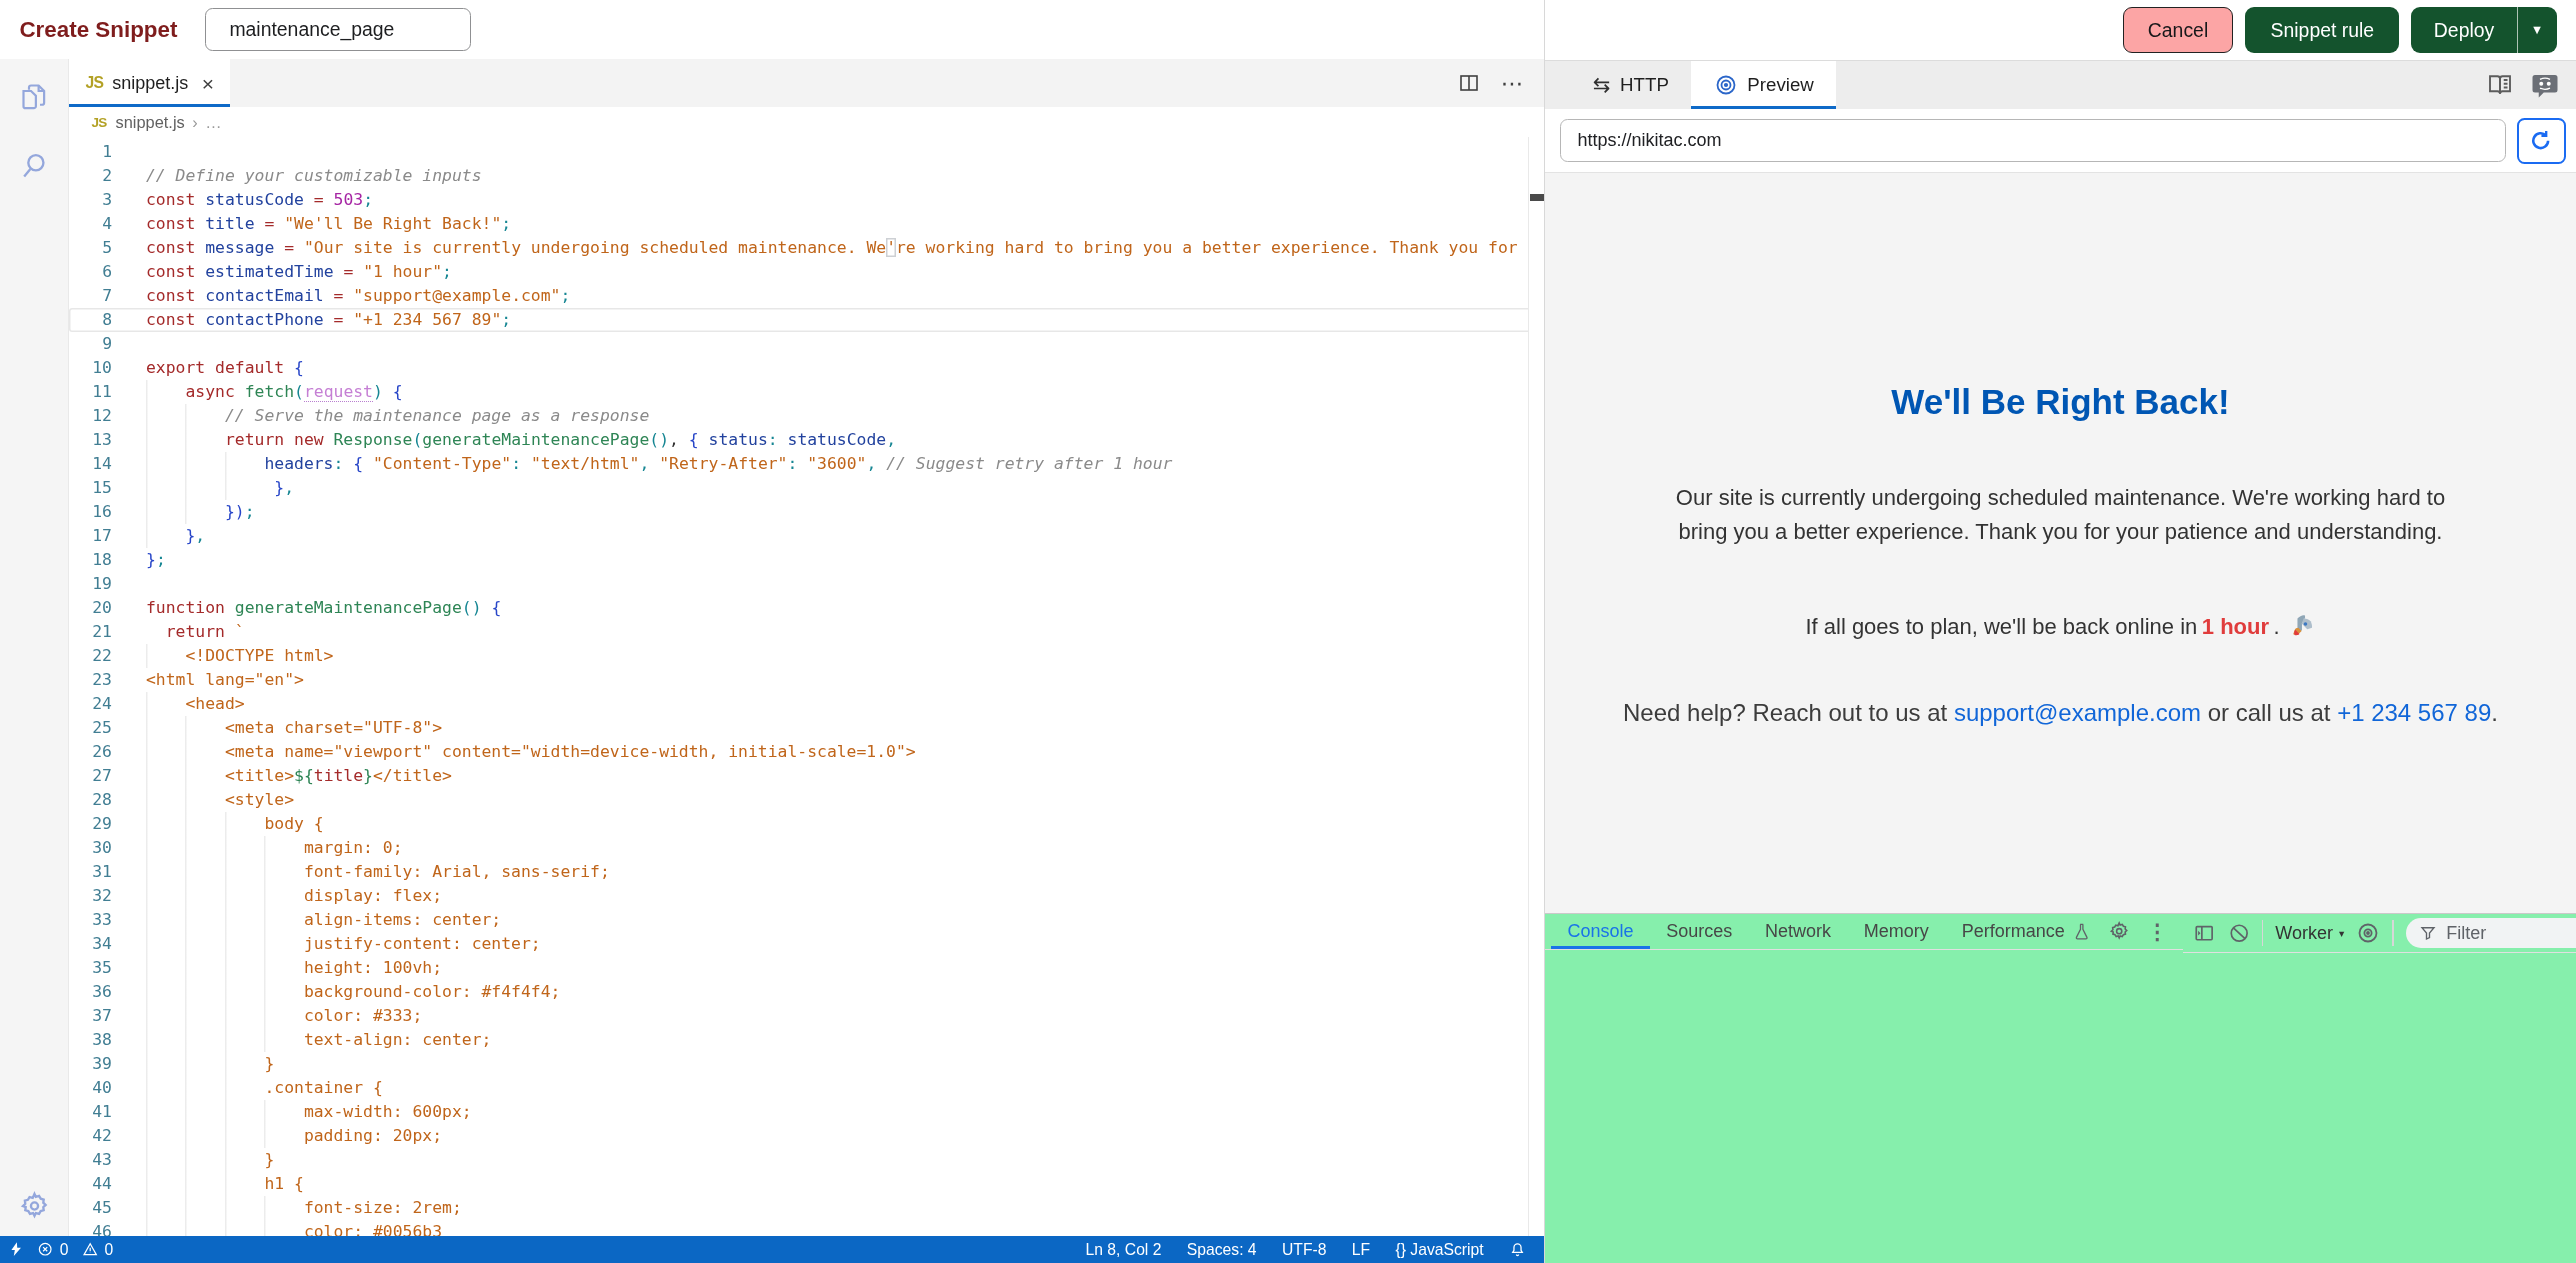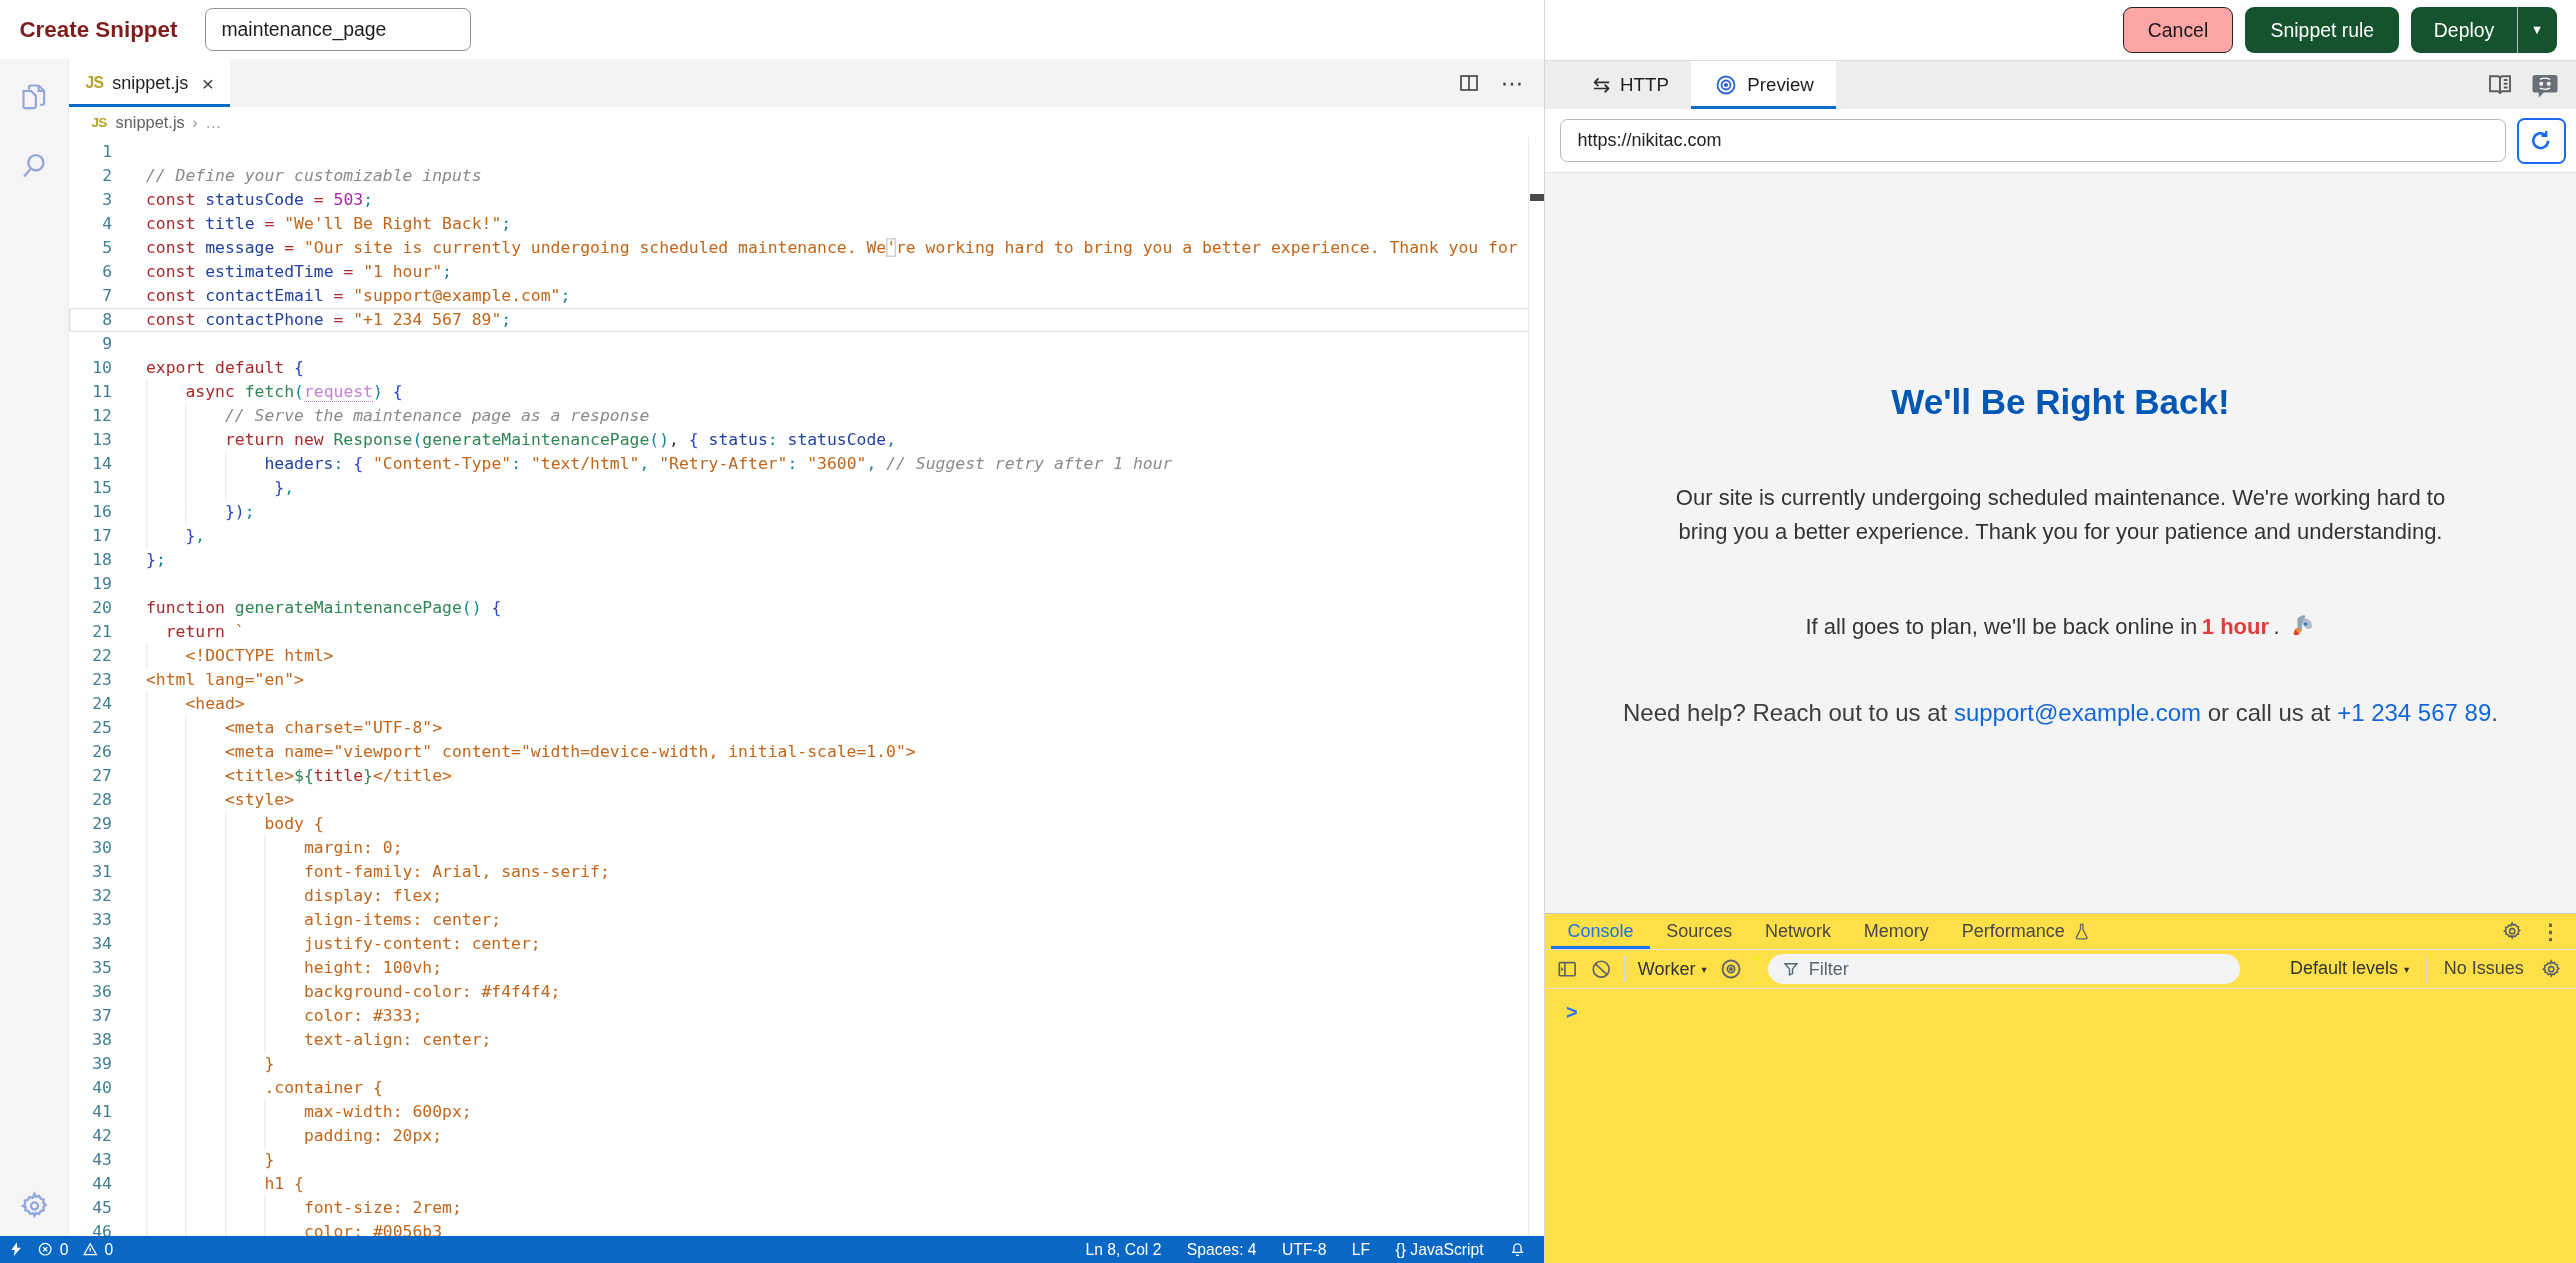--- a/index.html
+++ b/index.html
@@ -4,21 +4,21 @@
 <style>
   * { box-sizing: border-box; margin: 0; padding: 0; }
   html,body { width: 2576px; height: 1263px; }
   body { font-family: "Liberation Sans", sans-serif; background:#fff; overflow:hidden; }
   .app { width:2576px; height:1263px; display:flex; position:relative; }
 
   
   .left-pane { width:1544px; height:1263px; display:flex; flex-direction:column; background:#fff; }
   .lp-header { height:60px; display:flex; align-items:center; padding-left:19.4px; background:#fff; }
   .lp-title { font-size:22.4px; font-weight:bold; color:#7f1d1d; }
-  .name-input { margin-left:28px; width:266px; height:43px; border:1.5px solid #8f9092; border-radius:7.5px; font-size:19.4px; color:#1d1e20; padding:0 15px; font-family:"Liberation Sans",sans-serif; background:#fff; }
+  .name-input { margin-left:28px; width:266px; height:43px; border:1.5px solid #8f9092; border-radius:7.5px; font-size:19.4px; color:#1d1e20; padding:0 23px; font-family:"Liberation Sans",sans-serif; background:#fff; }
 
   .workbench { height:1177px; display:flex; }
   .activity-bar { width:69px; background:#f5f5f5; border-right:0.7px solid #e9e9e9; display:flex; flex-direction:column; align-items:center; padding-top:21px; }
   .ab-icon { width:33px; height:33px; margin-bottom:36px; display:flex; align-items:center; justify-content:center; cursor:pointer; }
   .ab-spacer { flex:1; }
   .ab-bottom { margin-bottom:13.5px; }
 
   .editor { flex:1; display:flex; flex-direction:column; min-width:0; }
   .tabbar { height:48px; background:#f3f3f3; display:flex; align-items:stretch; }
   .tab { background:#fff; display:flex; align-items:center; padding:0 16.4px; position:relative; font-size:18px; color:#1f1f1f; }
@@ -74,21 +74,21 @@
   .refresh-btn { width:49px; height:46px; border:2.2px solid #1a6bf2; border-radius:7.5px; background:#fff; display:flex; align-items:center; justify-content:center; cursor:pointer; }
 
   .preview { height:740px; display:flex; flex-direction:column; align-items:center; justify-content:center; text-align:center; color:#333; padding-top:22.4px;gap:20px; }
   .pv-title { font-size:35px; font-weight:bold; margin-bottom:39px; }
   .pv-message { width:792px; font-size:22px; line-height:34px; margin-bottom:45px; }
   .pv-eta { font-size:22px; margin-bottom:39px; display:flex; align-items:center; gap:4.5px; }
   .pv-eta b { font-weight:bold; }
   .pv-help { font-size:24px; color:#3c3c3c; }
   .pv-link { cursor:pointer; }
 
-  .devtools { flex:1; border-top:1.5px solid #c9c9c9; display:flex; flex-direction:column; background:#fde047; }
+  .devtools { flex:1; border-top:1.5px solid #c9c9c9; display:flex; flex-direction:row; background:#86efac; }
   .dt-tabs { height:36px; display:flex; align-items:stretch; padding-left:6px; border-bottom:0.7px solid #e0e0e0; }
   .dt-tab { display:flex; align-items:center; padding:0 16.4px; font-size:18px; color:#474747; cursor:pointer; position:relative; gap:7.5px; }
   .dt-tab.active { color:#1a73e8; box-shadow: inset 0 -3px 0 #1a73e8; }
   .dt-tab-icons { margin-left:auto; display:flex; align-items:center; gap:16.4px; padding-right:15px; }
   .dt-toolbar { height:39px; display:flex; align-items:center; gap:12px; padding-left:10.5px; border-bottom:0.7px solid #e0e0e0; }
   .dt-divider { width:1.5px; height:25.4px; background:#d7d7d7; }
   .dt-drop { font-size:18px; color:#333; display:flex; align-items:center; gap:6px; cursor:pointer; }
   .dt-caret { font-size:10.5px; color:#333; }
   .filter-pill { width:472px; height:30px; border-radius:15px; background:#f1f3f4; display:flex; align-items:center; gap:9px; padding:0 13.5px; color:#5f6368; font-size:18px; cursor:text; }
   .dt-right { margin-left:auto; display:flex; align-items:center; gap:16.4px; padding-right:13.5px; }

